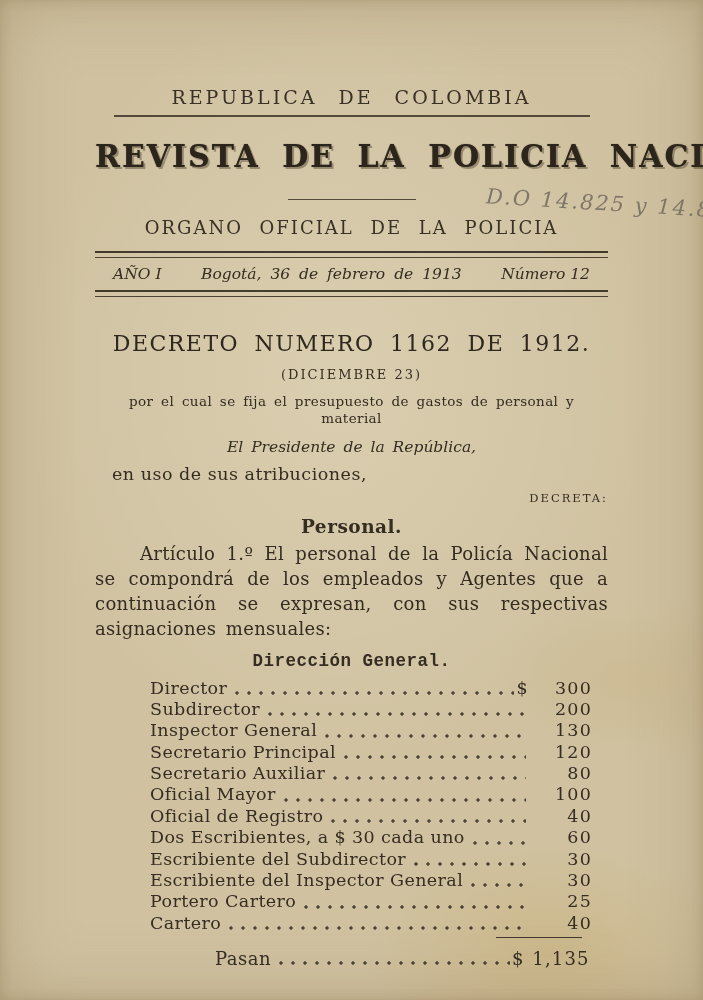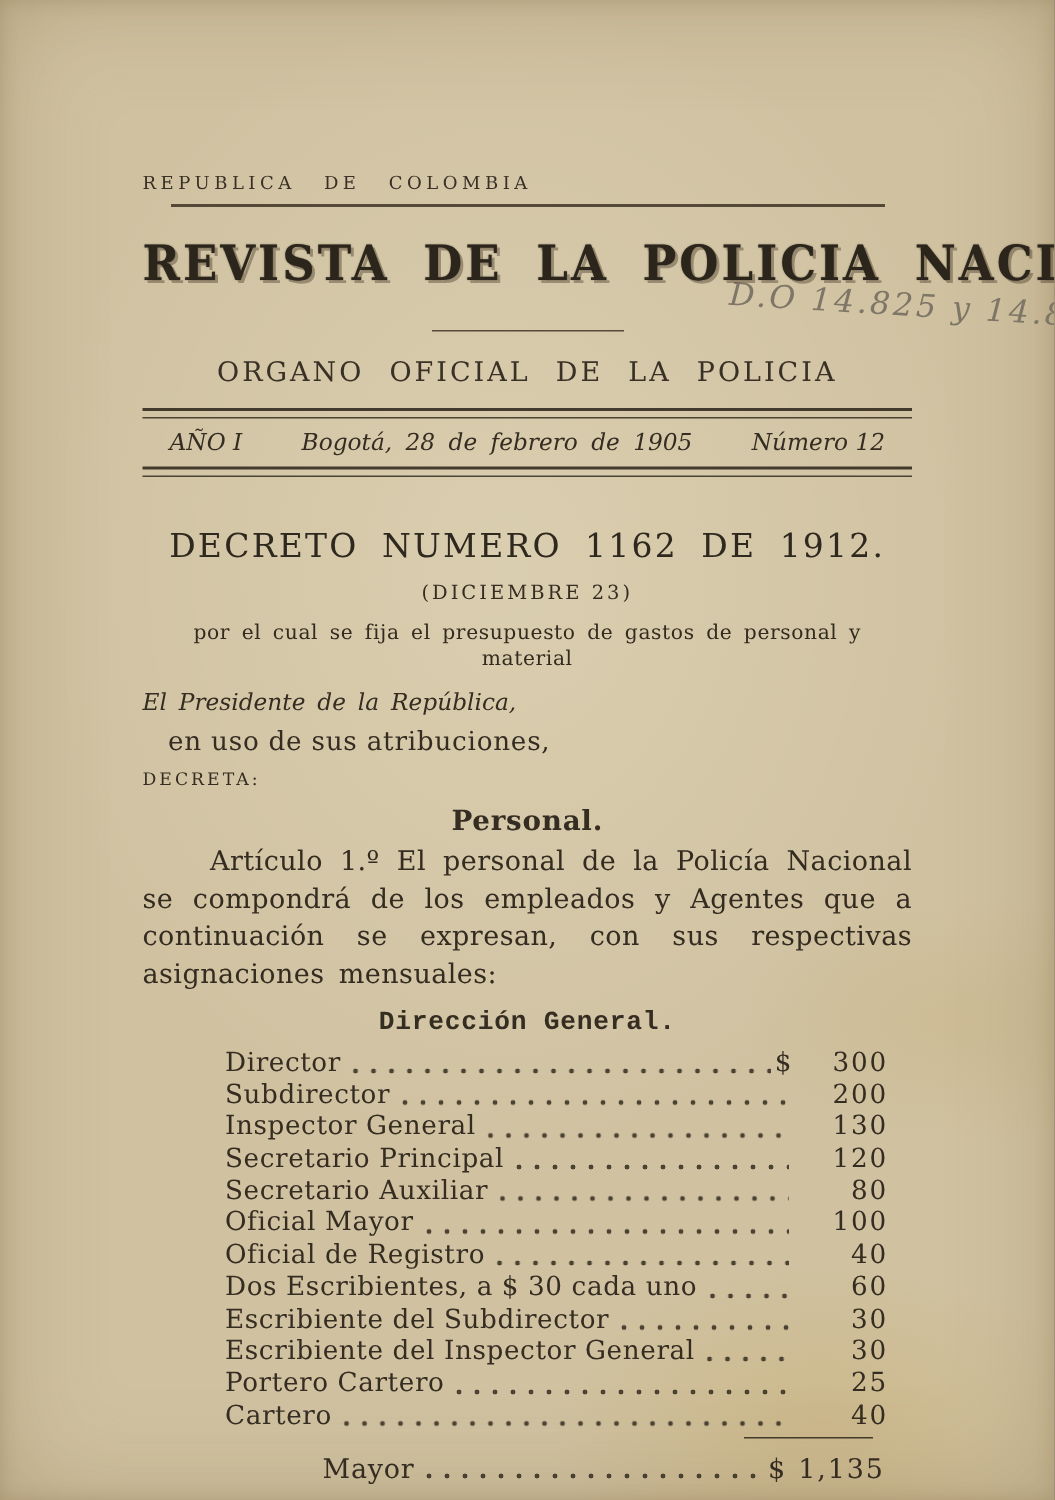--- a/index.html
+++ b/index.html
@@ -16,22 +16,23 @@
       radial-gradient(ellipse 260px 160px at 78% 95%, rgba(187,144,52,0.20), transparent 70%),
       radial-gradient(ellipse 200px 120px at 90% 68%, rgba(180,140,60,0.12), transparent 70%),
       radial-gradient(ellipse 420px 520px at 48% 38%, rgba(255,250,230,0.22), transparent 75%),
       #d0c2a1;
     box-shadow: inset 0 0 70px rgba(118,93,52,0.30), inset 0 0 12px rgba(118,93,52,0.25);
   }
 
   .content { padding: 0 95px; }
 
   .country {
-    margin-top: 115px;
-    font-size: 12px;
+    margin-top: 86px;
+    text-align: center;
+    font-size: 19px;
     letter-spacing: 3px;
     word-spacing: 12px;
     color: #3a3126;
   }
   .rule-country {
     width: 476px;
     margin: 7px auto 0 auto;
     border-top: 2px solid rgba(62,52,38,0.85);
   }
 
@@ -111,33 +112,34 @@
     margin-top: 11px;
     text-align: center;
     font-size: 13.5px;
     line-height: 1.25;
     letter-spacing: 0.4px;
     word-spacing: 3px;
     color: #332b20;
   }
   .authority {
     margin-top: 11px;
+    text-align: center;
     font-style: italic;
     font-size: 15.5px;
     word-spacing: 3px;
   }
   .attribution {
     margin-top: 8px;
     padding-left: 17px;
     font-size: 17.5px;
     letter-spacing: 0.5px;
   }
   .decreta {
     margin-top: 7px;
-    text-align: left;
+    text-align: right;
     font-size: 11.5px;
     letter-spacing: 2px;
   }
   .section-personal {
     margin-top: 11px;
     text-align: center;
     font-size: 18.5px;
     font-weight: bold;
     letter-spacing: 0.5px;
   }
@@ -231,21 +233,21 @@
     <div class="rule-country"></div>
 
     <div class="main-title">REVISTA DE LA POLICIA NACIONAL</div>
 
     <div class="rule-subtitle"></div>
     <div class="subtitle">ORGANO OFICIAL DE LA POLICIA</div>
 
     <div class="dbl-rule"></div>
     <div class="dateline">
       <span class="year">AÑO I</span>
-      <span class="date">Bogotá, 28 de febrero de 1905</span>
+      <span class="date">Bogotá, 36 de febrero de 1913</span>
       <span class="issue">Número 12</span>
     </div>
     <div class="dbl-rule below-dateline"></div>
 
     <div class="decree-heading">DECRETO NUMERO 1162 DE 1912.</div>
     <div class="decree-paren">(DICIEMBRE 23)</div>
 
     <div class="decree-summary">
       <div>por el cual se fija el presupuesto de gastos de personal y material</div>
     </div>
@@ -342,21 +344,21 @@
       <div class="srow">
         <span class="pos">Cartero</span>
         <span class="leader"></span>
         <span class="cur"></span>
         <span class="amt">40</span>
       </div>
 
       <div class="total-rule"></div>
 
       <div class="total-row">
-        <span class="pos">Mayor</span>
+        <span class="pos">Pasan</span>
         <span class="leader"></span>
         <span class="cur">$</span>
         <span class="amt">1,135</span>
       </div>
 
     </div>
 
   </div>
 </div>
 

